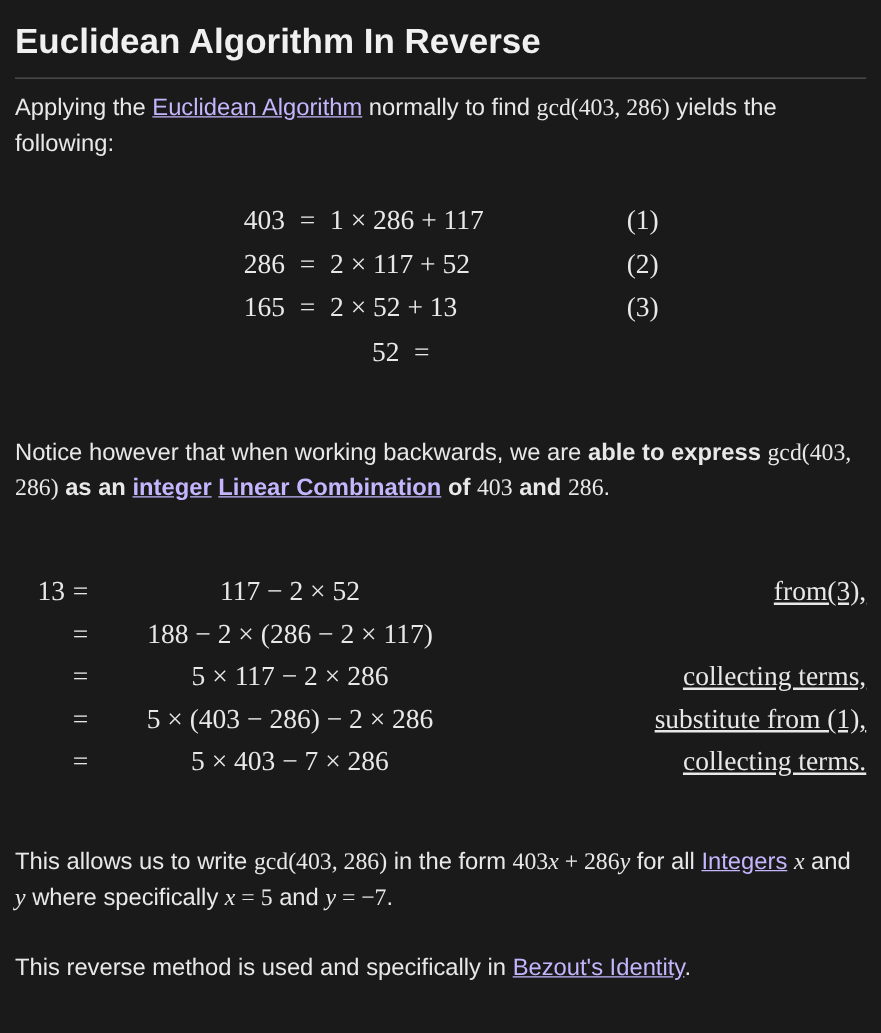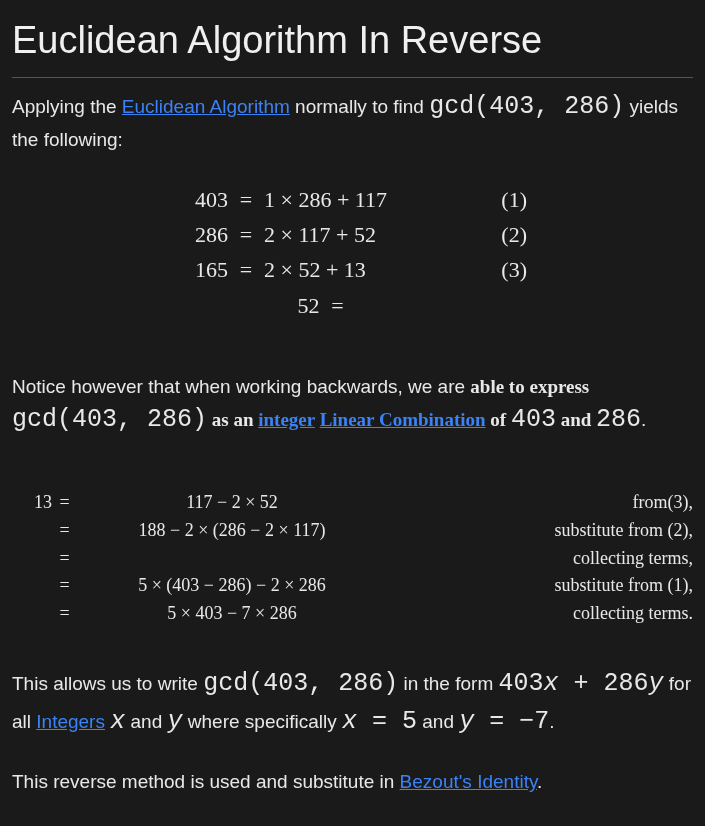--- a/index.html
+++ b/index.html
@@ -6,49 +6,48 @@
       background: #1a1a1a;
       color: #e8e8e8;
       font-family: Arial, sans-serif;
       margin: 0;
       padding: 12px;
       width: 681px;
       font-size: 19px;
       line-height: 1.5;
     }
     h1 {
-      font-size: 38px;
-      font-weight: normal;
+      font-size: 28px;
+      font-weight: bold;
       margin: 0 0 8px 0;
       color: #f0f0f0;
     }
     hr {
       border: none;
       border-top: 1px solid #555;
       margin: 6px 0 10px 0;
     }
     a {
-      color: #3b82f6;
+      color: #c4b5fd;
       text-decoration: underline;
     }
     strong {
       font-weight: bold;
-      font-family: Liberation Serif, serif;
     }
     .math-block {
       text-align: center;
       font-family: 'Times New Roman', serif;
       font-size: 22px;
       margin: 28px 0 50px 0;
       line-height: 1.6;
     }
     .math-block2 {
       font-family: 'Times New Roman', serif;
-      font-size: 18px;
-      margin: 50px 0 37px 0;
+      font-size: 22px;
+      margin: 50px 0 50px 0;
       line-height: 1.55;
     }
     .eq-row {
       display: flex;
       justify-content: center;
       align-items: baseline;
       gap: 8px;
     }
     .eq-left {
       width: 50px;
@@ -78,28 +77,29 @@
       width: 25px;
       text-align: center;
     }
     .eq-r2 {
       width: 310px;
       text-align: center;
     }
     .eq-t2 {
       flex: 1;
       text-align: right;
+      text-decoration: underline;
     }
     p {
       margin: 0 0 8px 0;
     }
     .inline-math {
-      font-family: Liberation Mono, monospace;
+      font-family: Liberation Serif, serif;
       font-style: italic;
-      font-size: 25px;
+      font-size: 19px;
     }
     .upright {
       font-style: normal;
     }
   </style>
 </head>
 <body>
 
 <h1>Euclidean Algorithm In Reverse</h1>
 <hr>
@@ -142,25 +142,25 @@
   <div class="eq-row2">
     <span class="eq-l2">13</span>
     <span class="eq-e2">=</span>
     <span class="eq-r2">117 − 2 × 52</span>
     <span class="eq-t2">from(3),</span>
   </div>
   <div class="eq-row2">
     <span class="eq-l2"></span>
     <span class="eq-e2">=</span>
     <span class="eq-r2">188 − 2 × (286 − 2 × 117)</span>
-    <span class="eq-t2">substitute from (2),</span>
   </div>
   <div class="eq-row2">
     <span class="eq-l2"></span>
     <span class="eq-e2">=</span>
+    <span class="eq-r2">5 × 117 − 2 × 286</span>
     <span class="eq-t2">collecting terms,</span>
   </div>
   <div class="eq-row2">
     <span class="eq-l2"></span>
     <span class="eq-e2">=</span>
     <span class="eq-r2">5 × (403 − 286) − 2 × 286</span>
     <span class="eq-t2">substitute from (1),</span>
   </div>
   <div class="eq-row2">
     <span class="eq-l2"></span>
@@ -168,14 +168,14 @@
     <span class="eq-r2">5 × 403 − 7 × 286</span>
     <span class="eq-t2">collecting terms.</span>
   </div>
 </div>
 
 <p>
   <span>This allows us to write </span><span class="inline-math upright">gcd(403, 286)</span><span> in the form </span><span class="inline-math"><span class="upright">403</span>x <span class="upright">+ 286</span>y</span><span> for all </span><a href="#">Integers</a><span> </span><span class="inline-math">x</span><span> and </span><span class="inline-math">y</span><span> where specifically </span><span class="inline-math">x <span class="upright">= 5</span></span><span> and </span><span class="inline-math">y <span class="upright">= −7</span></span><span>.</span>
 </p>
 
 <p style="margin-top:28px;">
-  <span>This reverse method is used and substitute in </span><a href="#">Bezout's Identity</a><span>.</span>
+  <span>This reverse method is used and specifically in </span><a href="#">Bezout's Identity</a><span>.</span>
 </p>
 
 </body></html>

